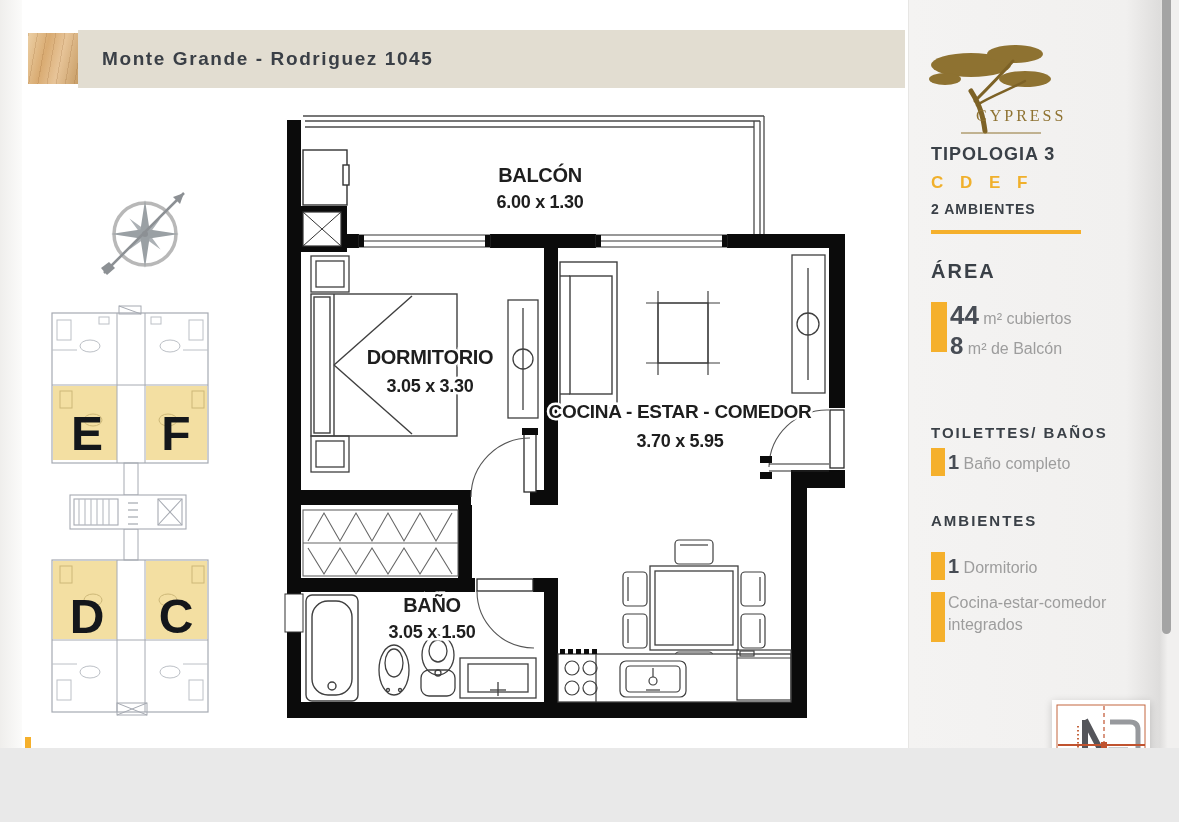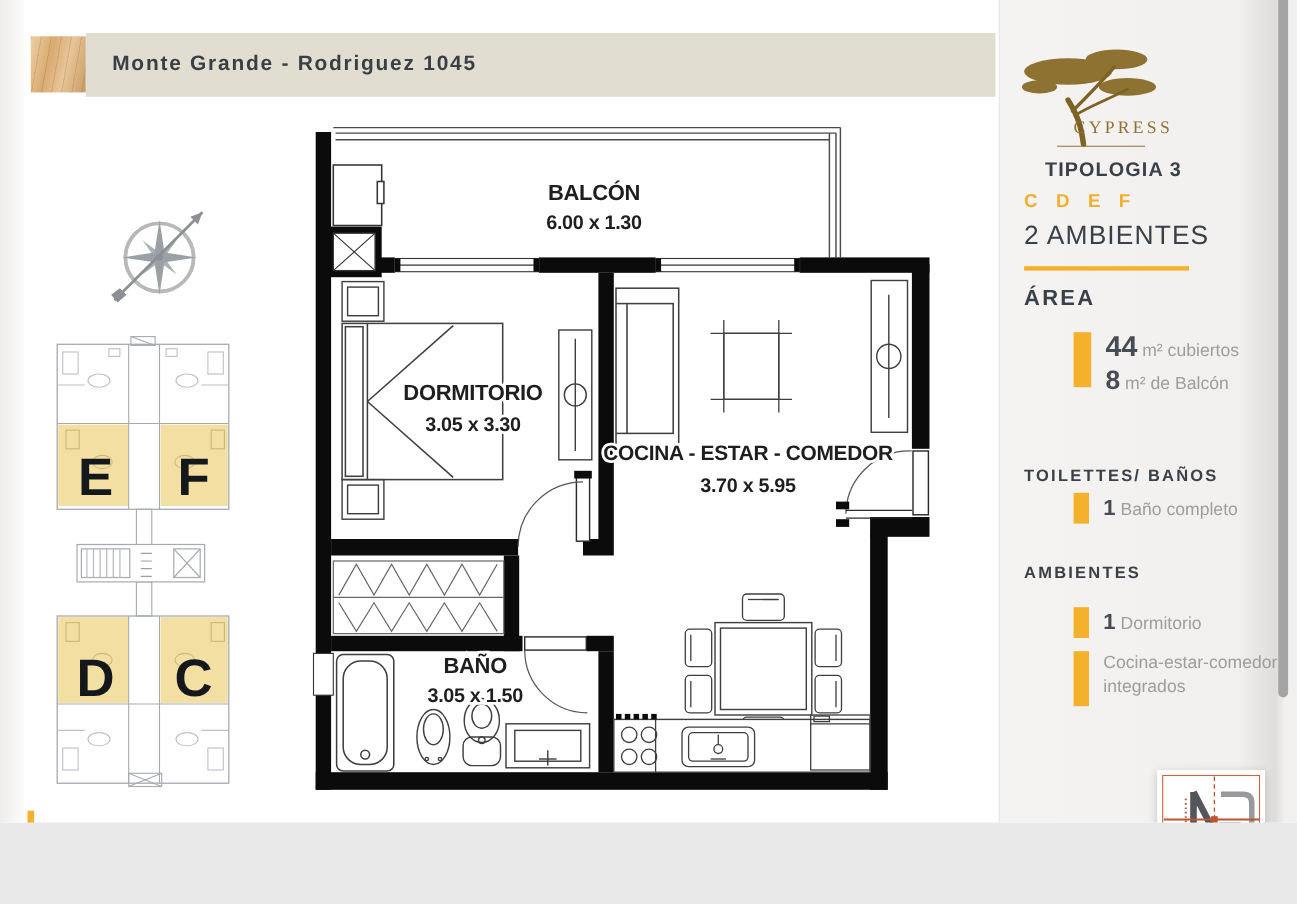--- a/index.html
+++ b/index.html
@@ -15,25 +15,25 @@
         background:repeating-linear-gradient(100deg,rgba(140,90,40,.18) 0 1px,transparent 1px 9px);}
   .banner{left:78px;top:30px;width:827px;height:58px;background:#e2ddd1;
           display:flex;align-items:center;padding-left:24px;box-sizing:border-box;}
   .title{font-size:19px;font-weight:700;letter-spacing:1.6px;color:#3a3f46;}
   
   .sidebar{left:908px;top:0;width:271px;height:822px;
            background:linear-gradient(to right,#f4f3f2 0%,#f1f0ef 80%,#dedddc 92.5%,#f1f0ef 95.5%,#f1f0ef 100%);
            border-left:1px solid #e7e6e4;}
   .sb-h{position:absolute;left:22px;font-weight:800;color:#3a4047;font-size:20px;letter-spacing:2px;}
   .typ{position:absolute;left:22px;top:144px;}
-  .typ .l1{font-size:18px;font-weight:800;color:#3a4047;letter-spacing:1px;margin-left:19px;}
+  .typ .l1{font-size:18px;font-weight:800;color:#3a4047;letter-spacing:1px;}
   .typ .l2{font-size:17px;font-weight:800;color:#f0b02c;letter-spacing:6px;margin-top:8px;}
-  .typ .l3{font-size:24px;font-weight:400;color:#3a4047;letter-spacing:1px;margin-top:8px;}
+  .typ .l3{font-size:14px;font-weight:700;color:#3a4047;letter-spacing:1px;margin-top:8px;}
   .rule{width:150px;height:4px;background:#f5b02c;margin-top:13px;}
-  .sb-item{position:absolute;left:22px;display:flex;gap:13px;align-items:stretch;margin-left:45px;}
+  .sb-item{position:absolute;left:22px;display:flex;gap:3px;align-items:stretch;}
   .bar{width:14px;background:#f5b02c;flex:none;}
   .bar16{width:16px;}
   .num{font-size:26px;font-weight:700;color:#474c54;}
   .num2{font-size:24px;font-weight:700;color:#474c54;}
   .num3{font-size:20px;font-weight:700;color:#474c54;}
   .lab{font-size:16px;color:#9d9d9d;}
   .lab-b{font-size:17px;color:#3a4047;font-weight:700;letter-spacing:.5px;}
   .area-lines{line-height:27px;}
   .wraplab{width:178px;line-height:22px;}
   

